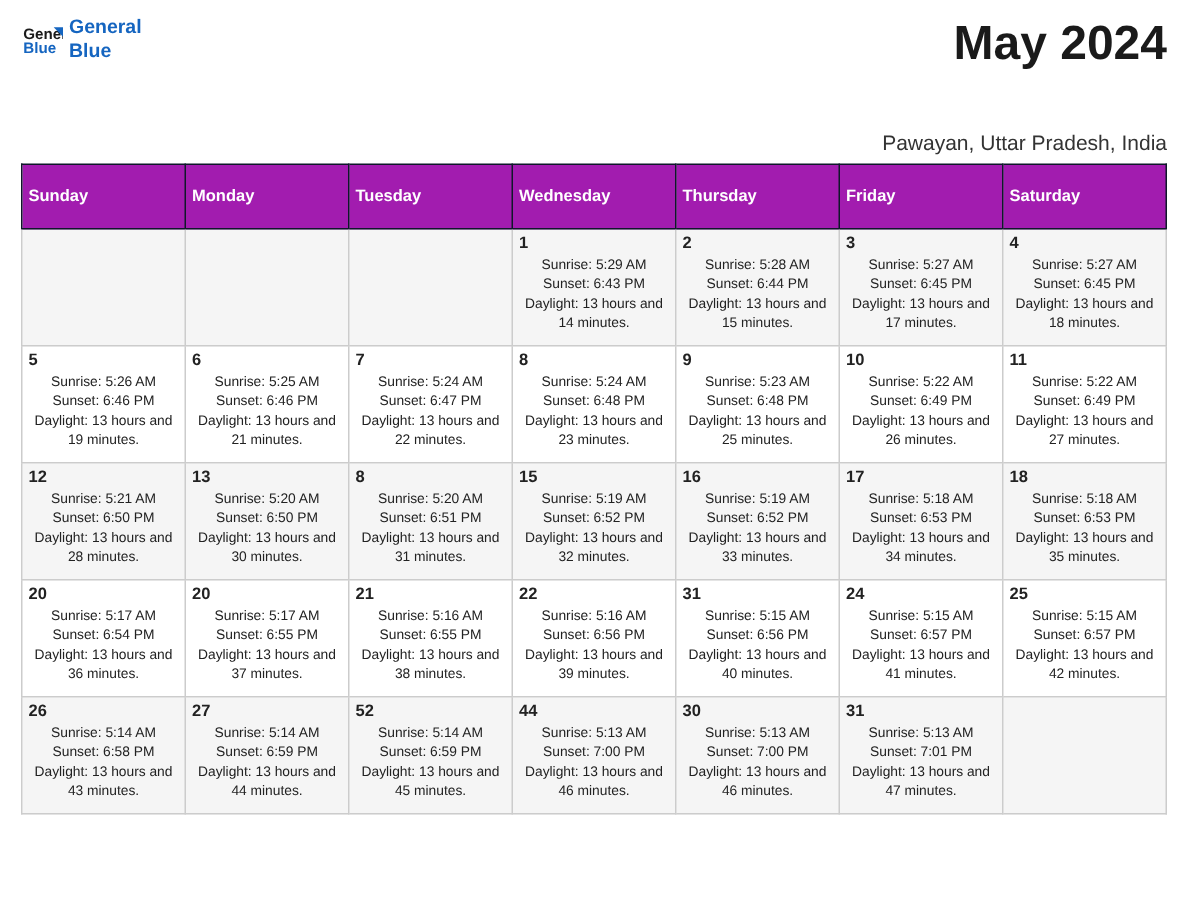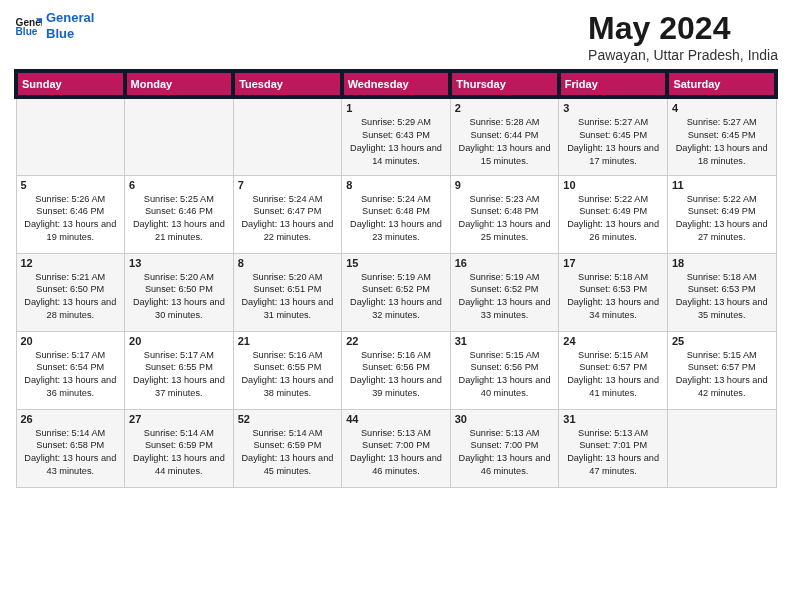--- a/index.html
+++ b/index.html
@@ -33,45 +33,46 @@
       line-height: 1.2;
     }
     .logo-text span {
       color: #1565c0;
     }
     .logo-icon {
       width: 28px;
       height: 28px;
     }
     .title-area {
-      text-align: left;
+      text-align: right;
     }
     .month-title {
       font-size: 32px;
       font-weight: bold;
       color: #1a1a1a;
     }
     .location {
       font-size: 14px;
       color: #333;
       font-weight: normal;
+      margin-top: 40px;
     }
     table {
       width: 100%;
       border-collapse: collapse;
       table-layout: fixed;
     }
     thead th {
-      background-color: #be185d;
+      background-color: #a21caf;
       color: white;
       font-size: 11px;
       font-weight: bold;
-      padding: 5px 4px;
+      padding: 15px 4px;
       text-align: left;
-      border: 4px solid #0f172a;
+      border: 1px solid #0f172a;
     }
     tbody td {
       border: 1px solid #ccc;
       vertical-align: top;
       padding: 3px 4px;
       font-size: 9.5px;
       color: #222;
       height: 78px;
       background: #fff;
     }

